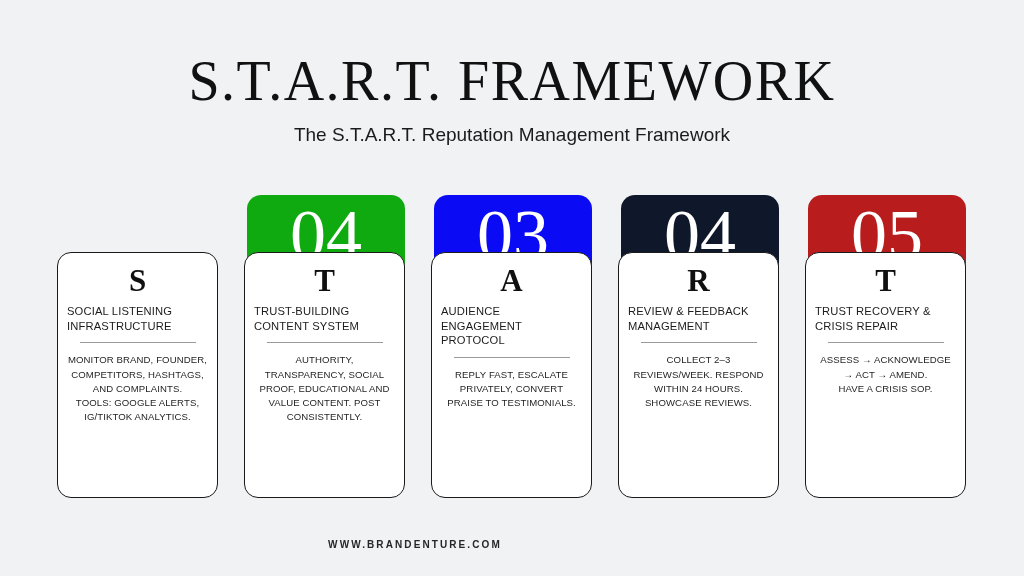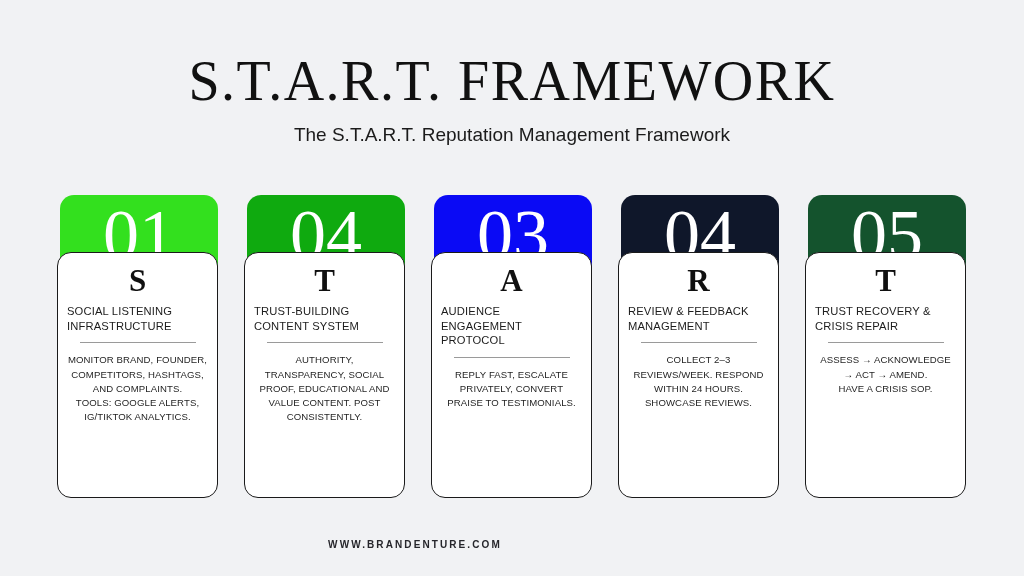--- a/index.html
+++ b/index.html
@@ -172,23 +172,20 @@
 <div class="slide">
 
   <div class="header">
     <h1 class="main-title">S.T.A.R.T. FRAMEWORK</h1>
     <p class="subtitle">The S.T.A.R.T. Reputation Management Framework</p>
   </div>
 
   <div class="cards">
 
     <div class="step step-0">
-      <div class="badge" style="background: rgb(51, 224, 30);">
-        <div class="badge-num">01</div>
-      </div>
       <div class="card">
         <div class="card-letter">S</div>
         <div class="card-title">SOCIAL LISTENING INFRASTRUCTURE</div>
         <div class="divider"></div>
         <div class="card-body">MONITOR BRAND, FOUNDER, COMPETITORS, HASHTAGS, AND COMPLAINTS.
 TOOLS: GOOGLE ALERTS, IG/TIKTOK ANALYTICS.</div>
       </div>
     </div>
 
     <div class="step step-1">
@@ -221,21 +218,21 @@
       </div>
       <div class="card">
         <div class="card-letter">R</div>
         <div class="card-title">REVIEW &amp; FEEDBACK MANAGEMENT</div>
         <div class="divider"></div>
         <div class="card-body">COLLECT 2–3 REVIEWS/WEEK. RESPOND WITHIN 24 HOURS. SHOWCASE REVIEWS.</div>
       </div>
     </div>
 
     <div class="step step-4">
-      <div class="badge" style="background: #14532d;">
+      <div class="badge" style="background: #b91c1c;">
         <div class="badge-num">05</div>
       </div>
       <div class="card">
         <div class="card-letter">T</div>
         <div class="card-title">TRUST RECOVERY &amp; CRISIS REPAIR</div>
         <div class="divider"></div>
         <div class="card-body">ASSESS → ACKNOWLEDGE → ACT → AMEND.
 HAVE A CRISIS SOP.</div>
       </div>
     </div>

